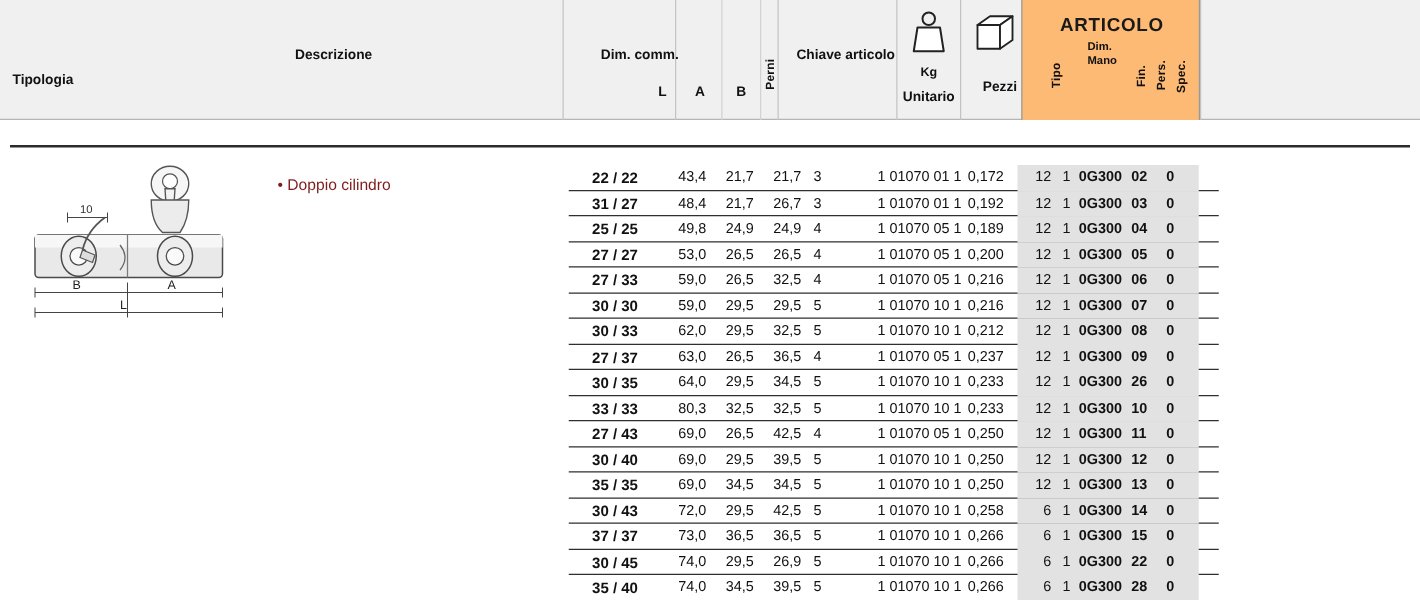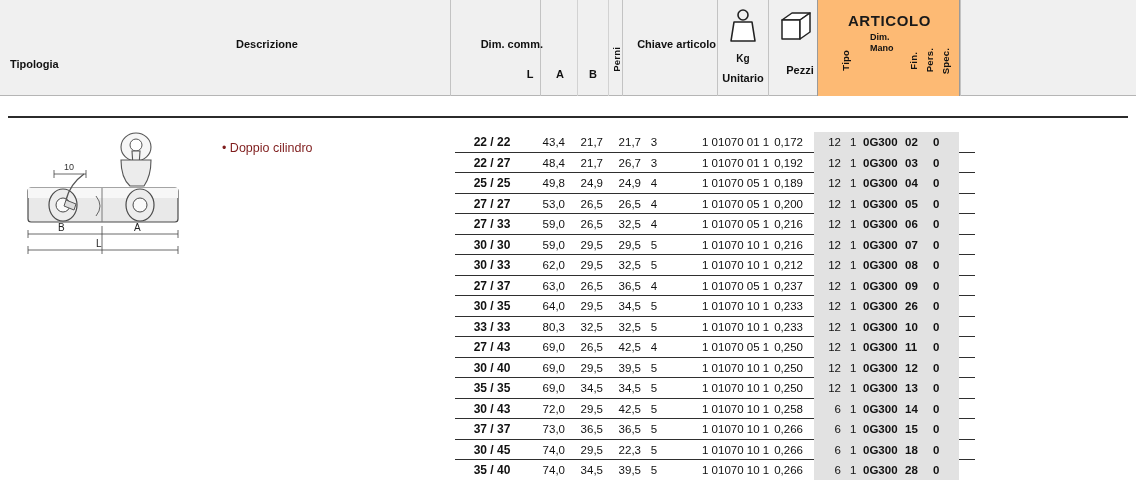--- a/index.html
+++ b/index.html
@@ -258,21 +258,21 @@
         <div class="cell c-key">1 01070 01 1</div>
         <div class="cell c-unit">0,172</div>
         <div class="cell c-pezzi">12</div>
         <div class="cell c-uno">1</div>
         <div class="cell c-tipo">0G300</div>
         <div class="cell c-code">02</div>
         <div class="cell c-fin">0</div>
       </div>
       <div class="row">
         <div class="hl"></div>
-        <div class="cell c-dim">22 / 27</div>
+        <div class="cell c-dim">31 / 27</div>
         <div class="cell c-l">48,4</div>
         <div class="cell c-a">21,7</div>
         <div class="cell c-b">26,7</div>
         <div class="cell c-perni">3</div>
         <div class="cell c-key">1 01070 01 1</div>
         <div class="cell c-unit">0,192</div>
         <div class="cell c-pezzi">12</div>
         <div class="cell c-uno">1</div>
         <div class="cell c-tipo">0G300</div>
         <div class="cell c-code">03</div>
@@ -471,28 +471,28 @@
         <div class="cell c-uno">1</div>
         <div class="cell c-tipo">0G300</div>
         <div class="cell c-code">15</div>
         <div class="cell c-fin">0</div>
       </div>
       <div class="row">
         <div class="hl"></div>
         <div class="cell c-dim">30 / 45</div>
         <div class="cell c-l">74,0</div>
         <div class="cell c-a">29,5</div>
-        <div class="cell c-b">22,3</div>
+        <div class="cell c-b">26,9</div>
         <div class="cell c-perni">5</div>
         <div class="cell c-key">1 01070 10 1</div>
         <div class="cell c-unit">0,266</div>
         <div class="cell c-pezzi">6</div>
         <div class="cell c-uno">1</div>
         <div class="cell c-tipo">0G300</div>
-        <div class="cell c-code">18</div>
+        <div class="cell c-code">22</div>
         <div class="cell c-fin">0</div>
       </div>
       <div class="row">
         <div class="hl"></div>
         <div class="cell c-dim">35 / 40</div>
         <div class="cell c-l">74,0</div>
         <div class="cell c-a">34,5</div>
         <div class="cell c-b">39,5</div>
         <div class="cell c-perni">5</div>
         <div class="cell c-key">1 01070 10 1</div>

